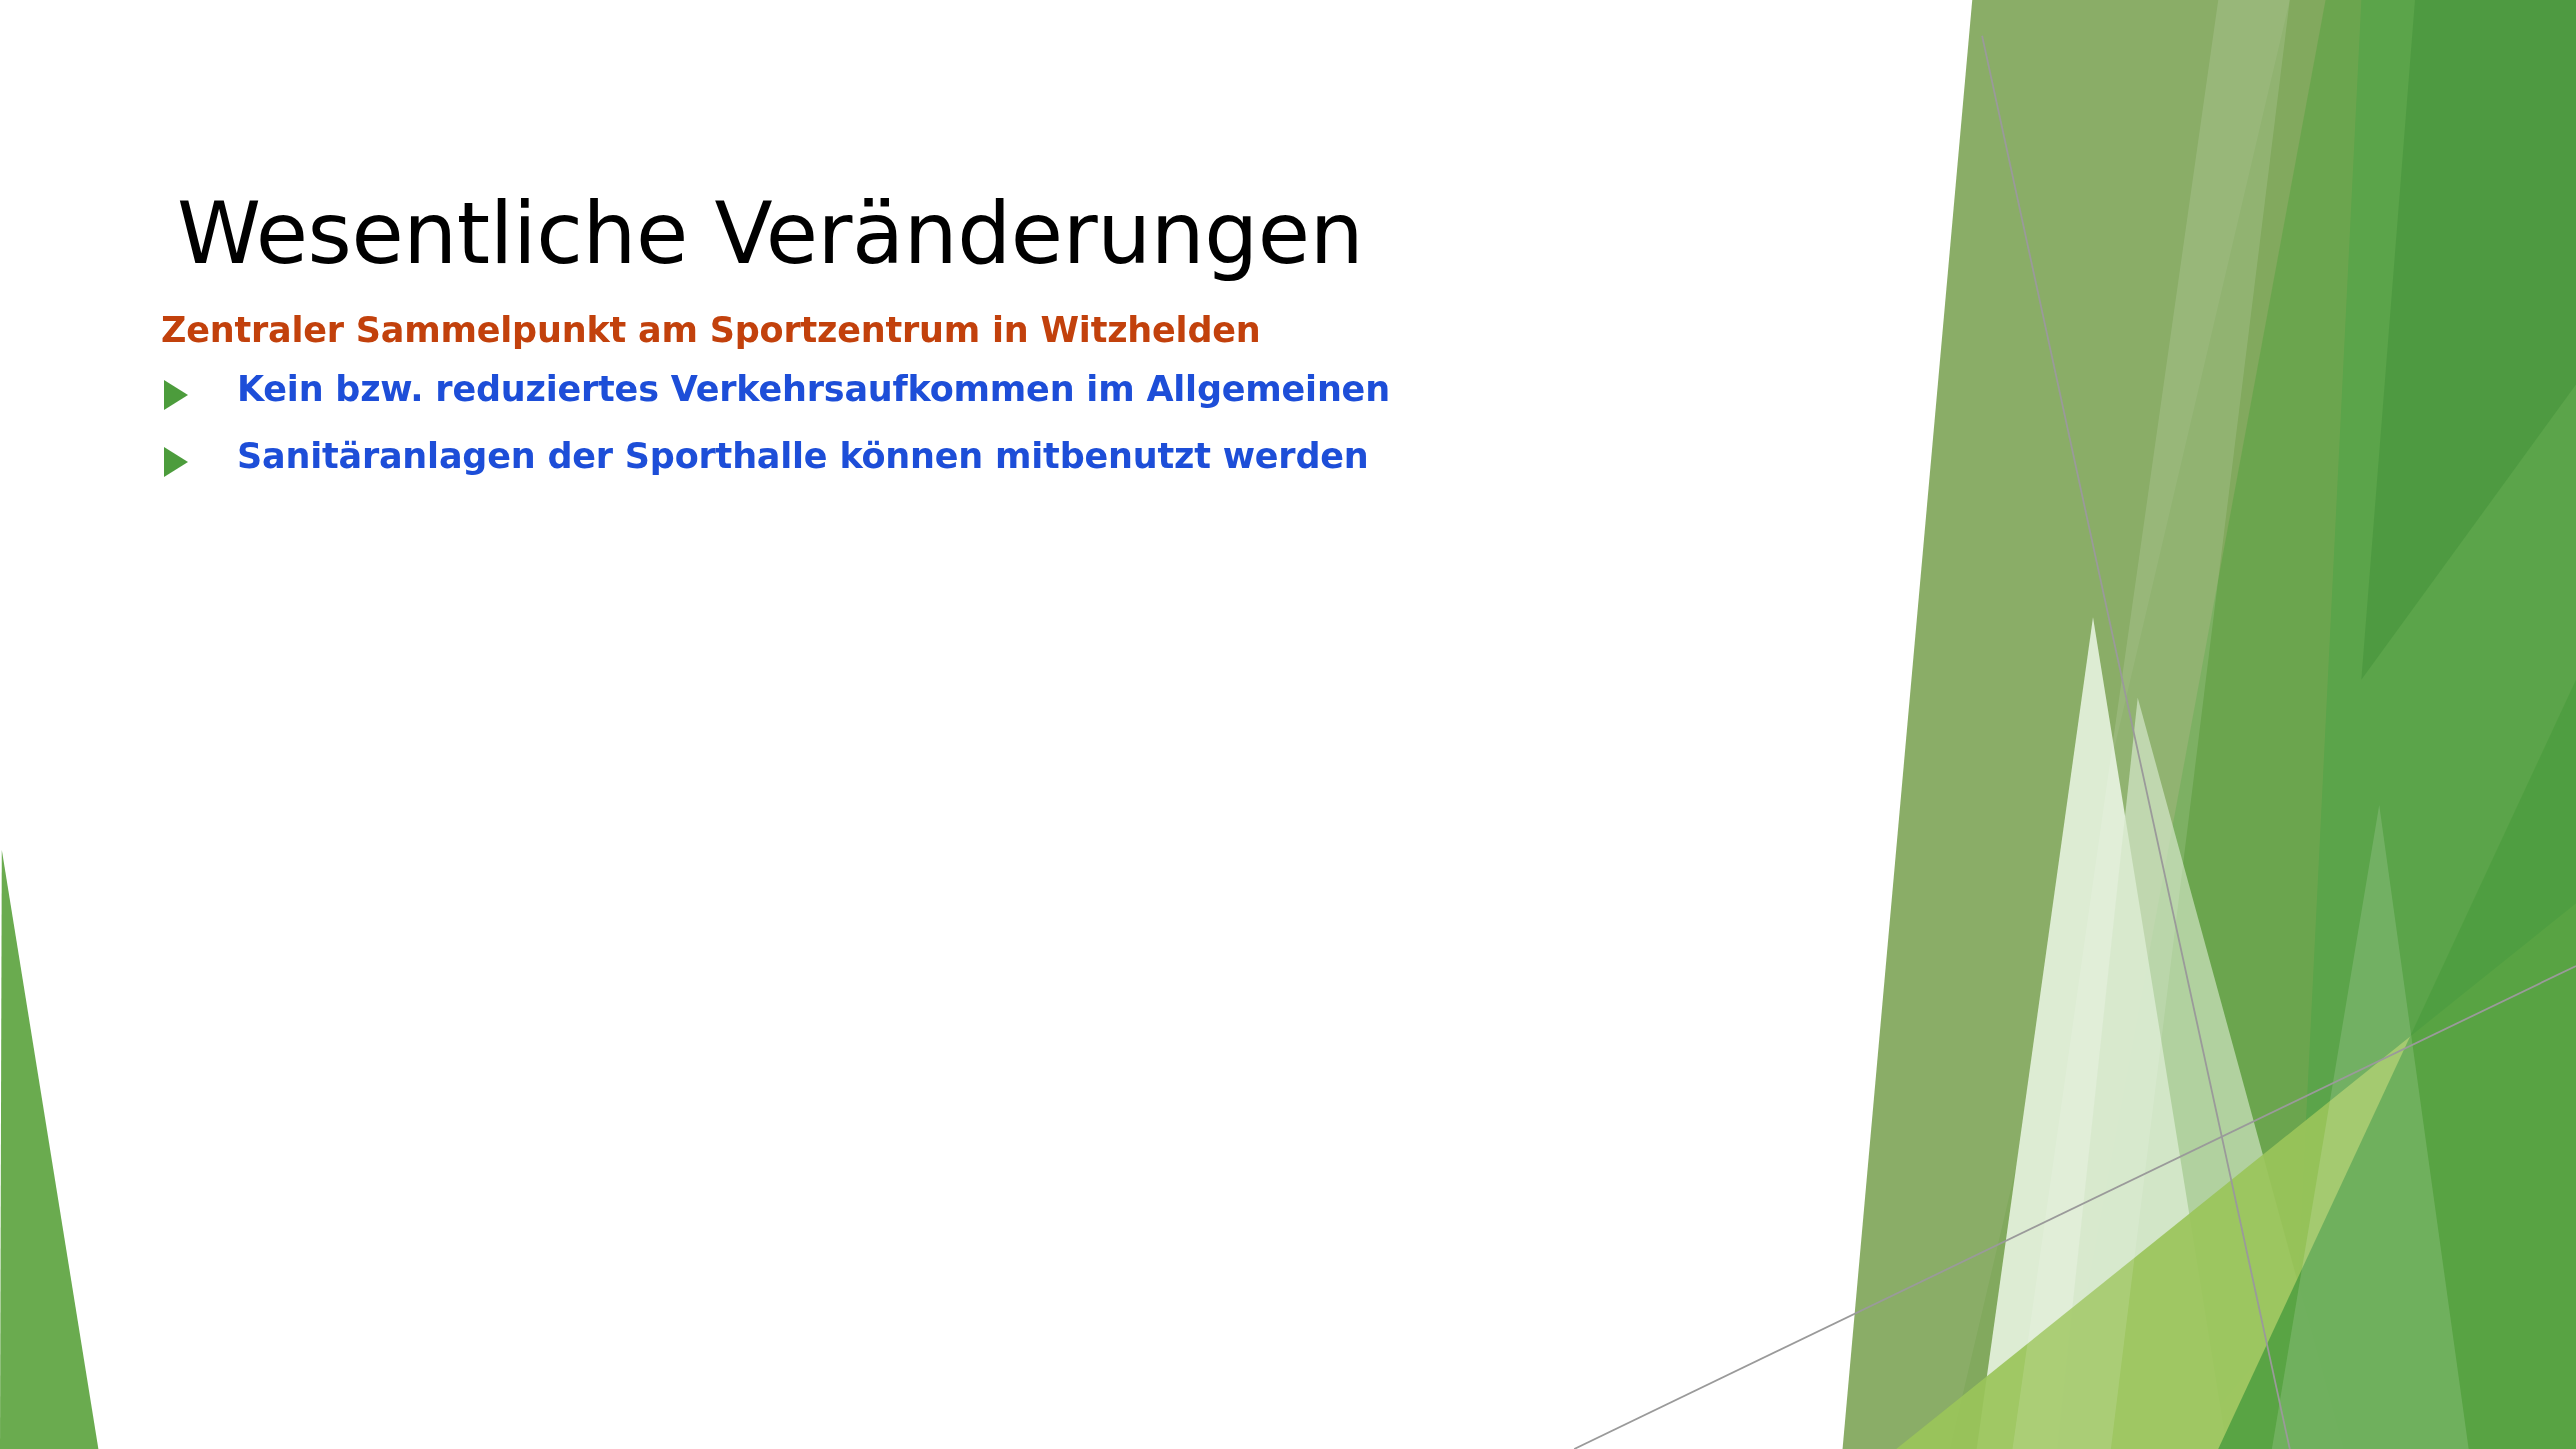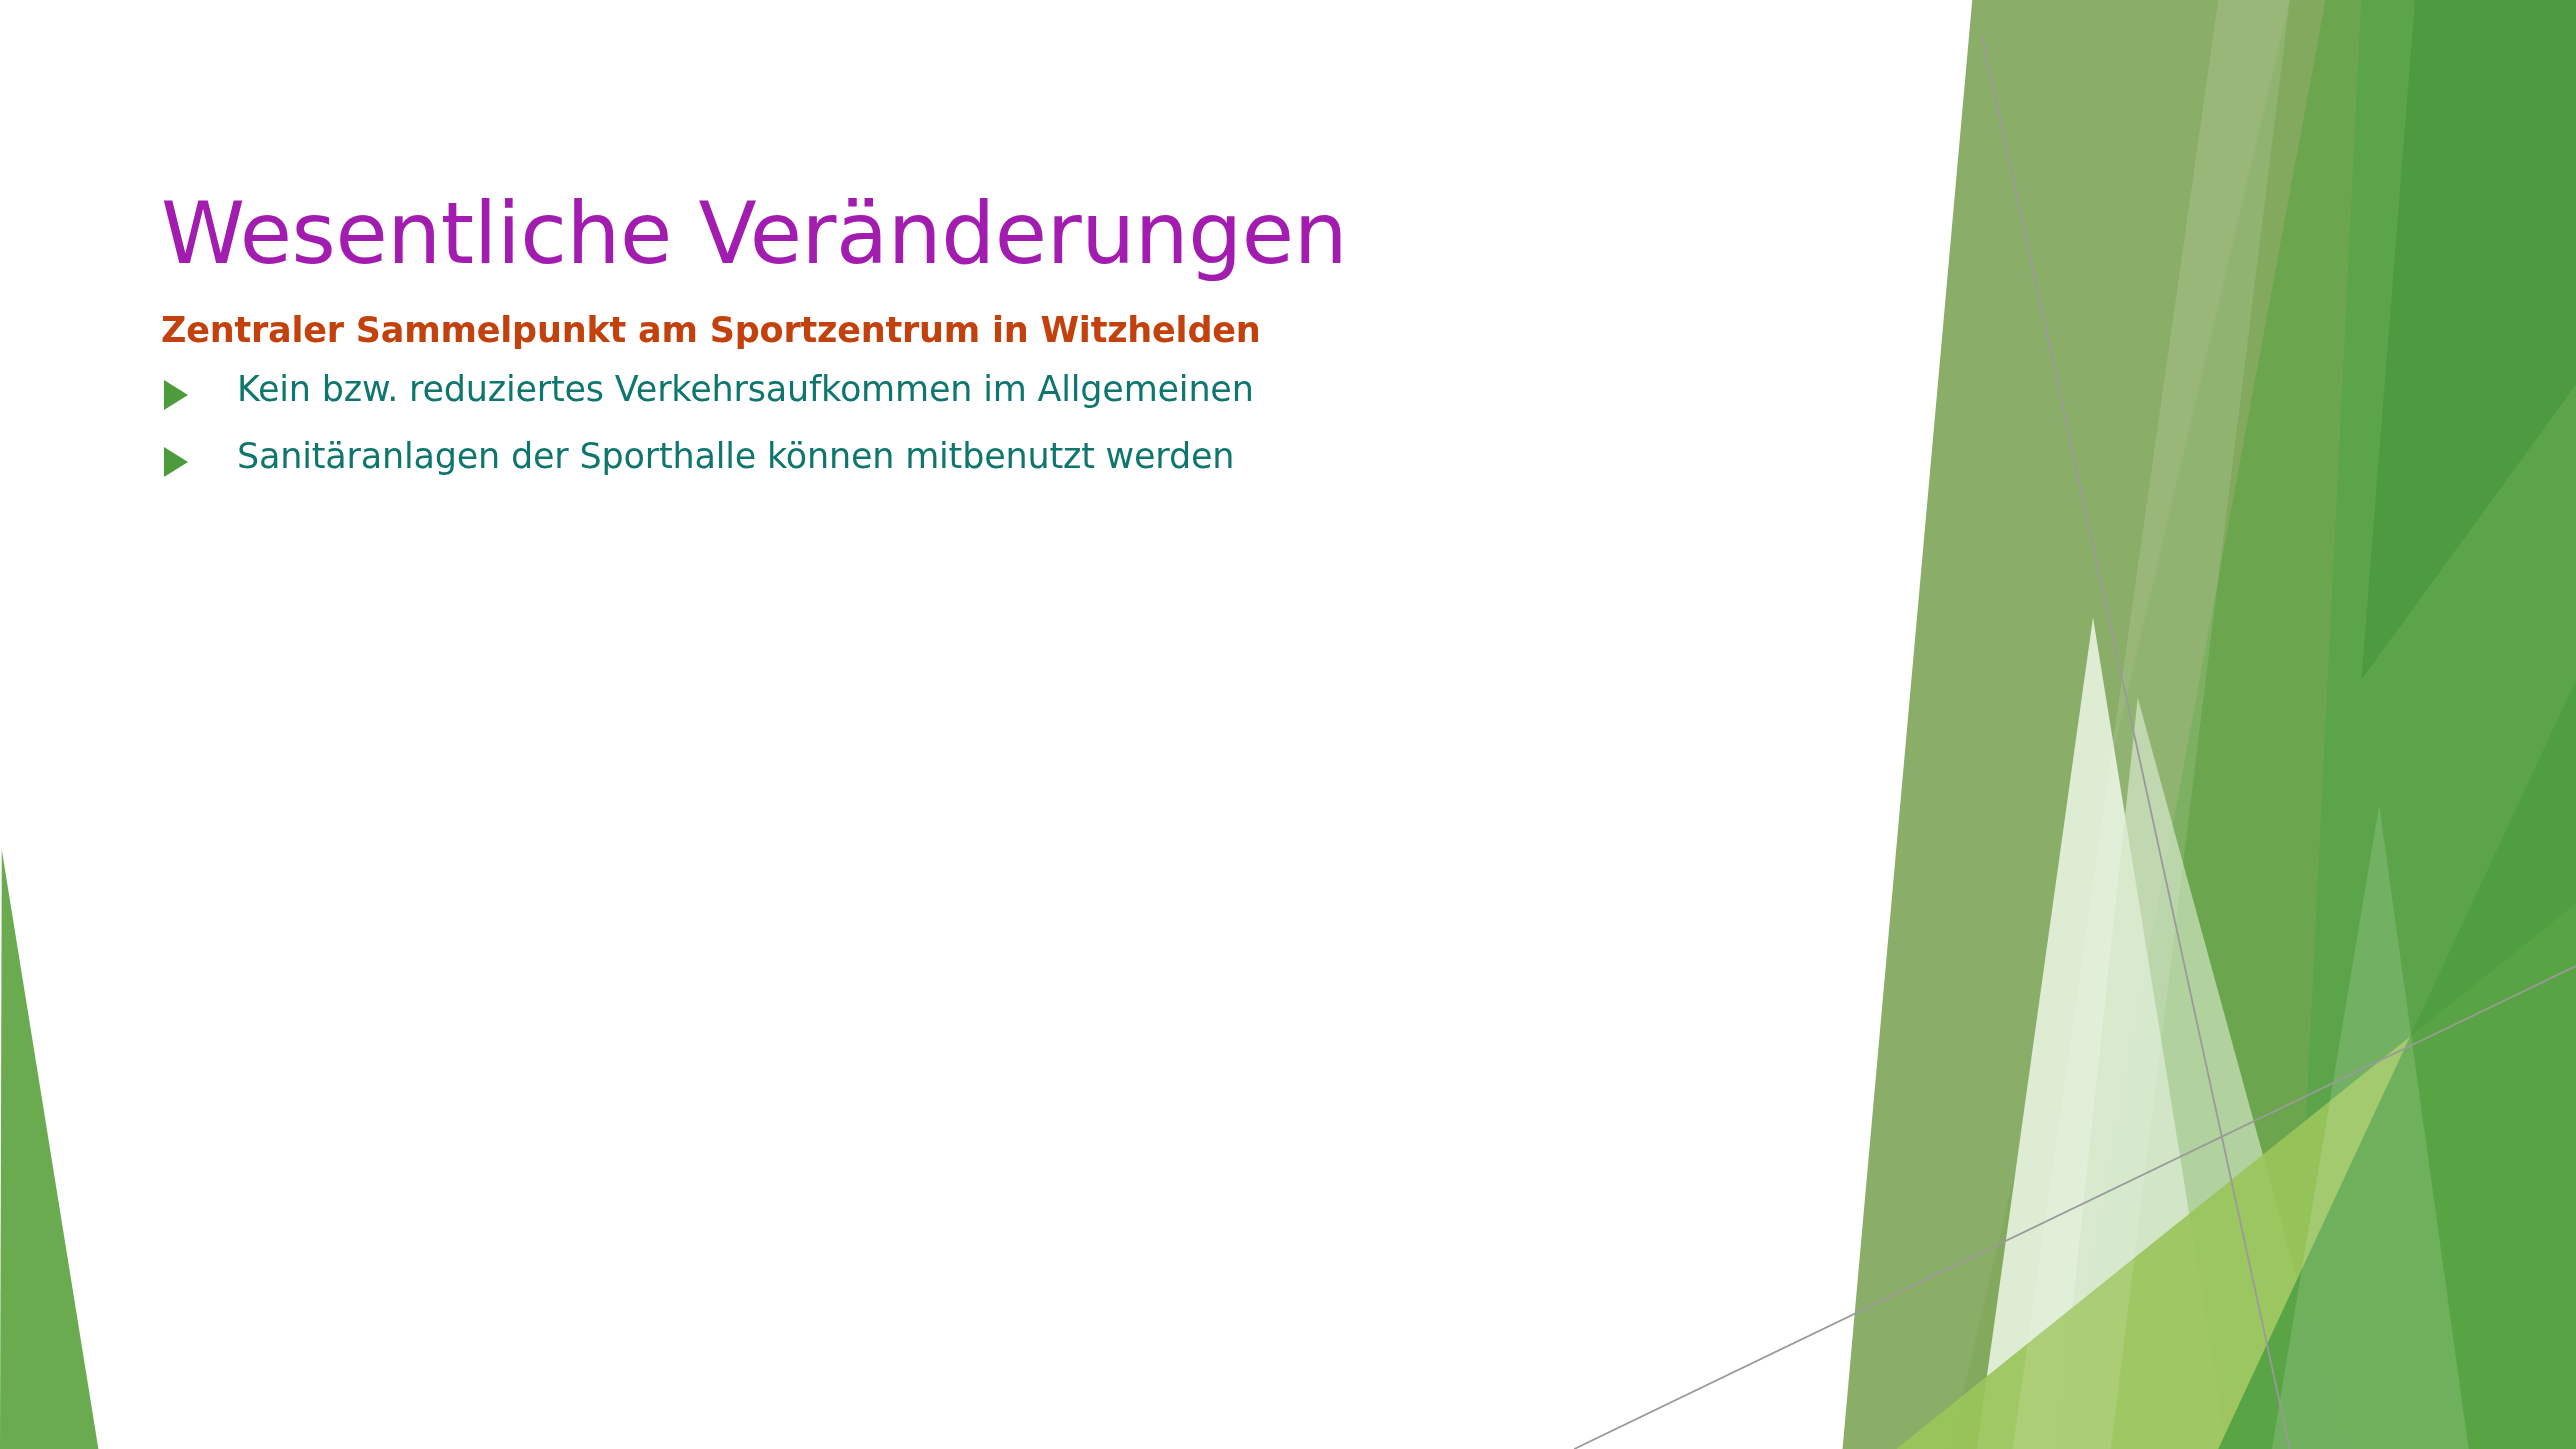--- a/index.html
+++ b/index.html
@@ -29,28 +29,28 @@
   }
   .content {
     position: absolute;
     left: 0;
     top: 0;
     width: 1968px;
     height: 1449px;
   }
   .slide-title {
     position: absolute;
-    left: 161px;
+    left: 177px;
     top: 132px;
     font-family: "DejaVu Sans", sans-serif;
     font-size: 85px;
     font-weight: 400;
     line-height: 1.05;
     letter-spacing: -0.4px;
-    color: #a21caf;
+    color: #000000;
     white-space: nowrap;
   }
   .body-block {
     position: absolute;
     left: 161px;
     top: 309px;
     width: 1753px;
   }
   .subhead {
     font-family: "DejaVu Sans", sans-serif;
@@ -65,22 +65,22 @@
     list-style: none;
     margin: 0;
     padding: 0;
   }
   .bullet-item {
     position: relative;
     padding-left: 76px;
     margin-bottom: 23px;
     font-family: "DejaVu Sans", sans-serif;
     font-size: 35px;
-    font-weight: 400;
-    color: #0f766e;
+    font-weight: 700;
+    color: #1d4ed8;
     line-height: 1.27;
     letter-spacing: -0.2px;
   }
   .bullet-item:last-child { margin-bottom: 8px; }
   .bullet-marker {
     position: absolute;
     left: 2.7px;
     top: 12.5px;
     width: 0;
     height: 0;

